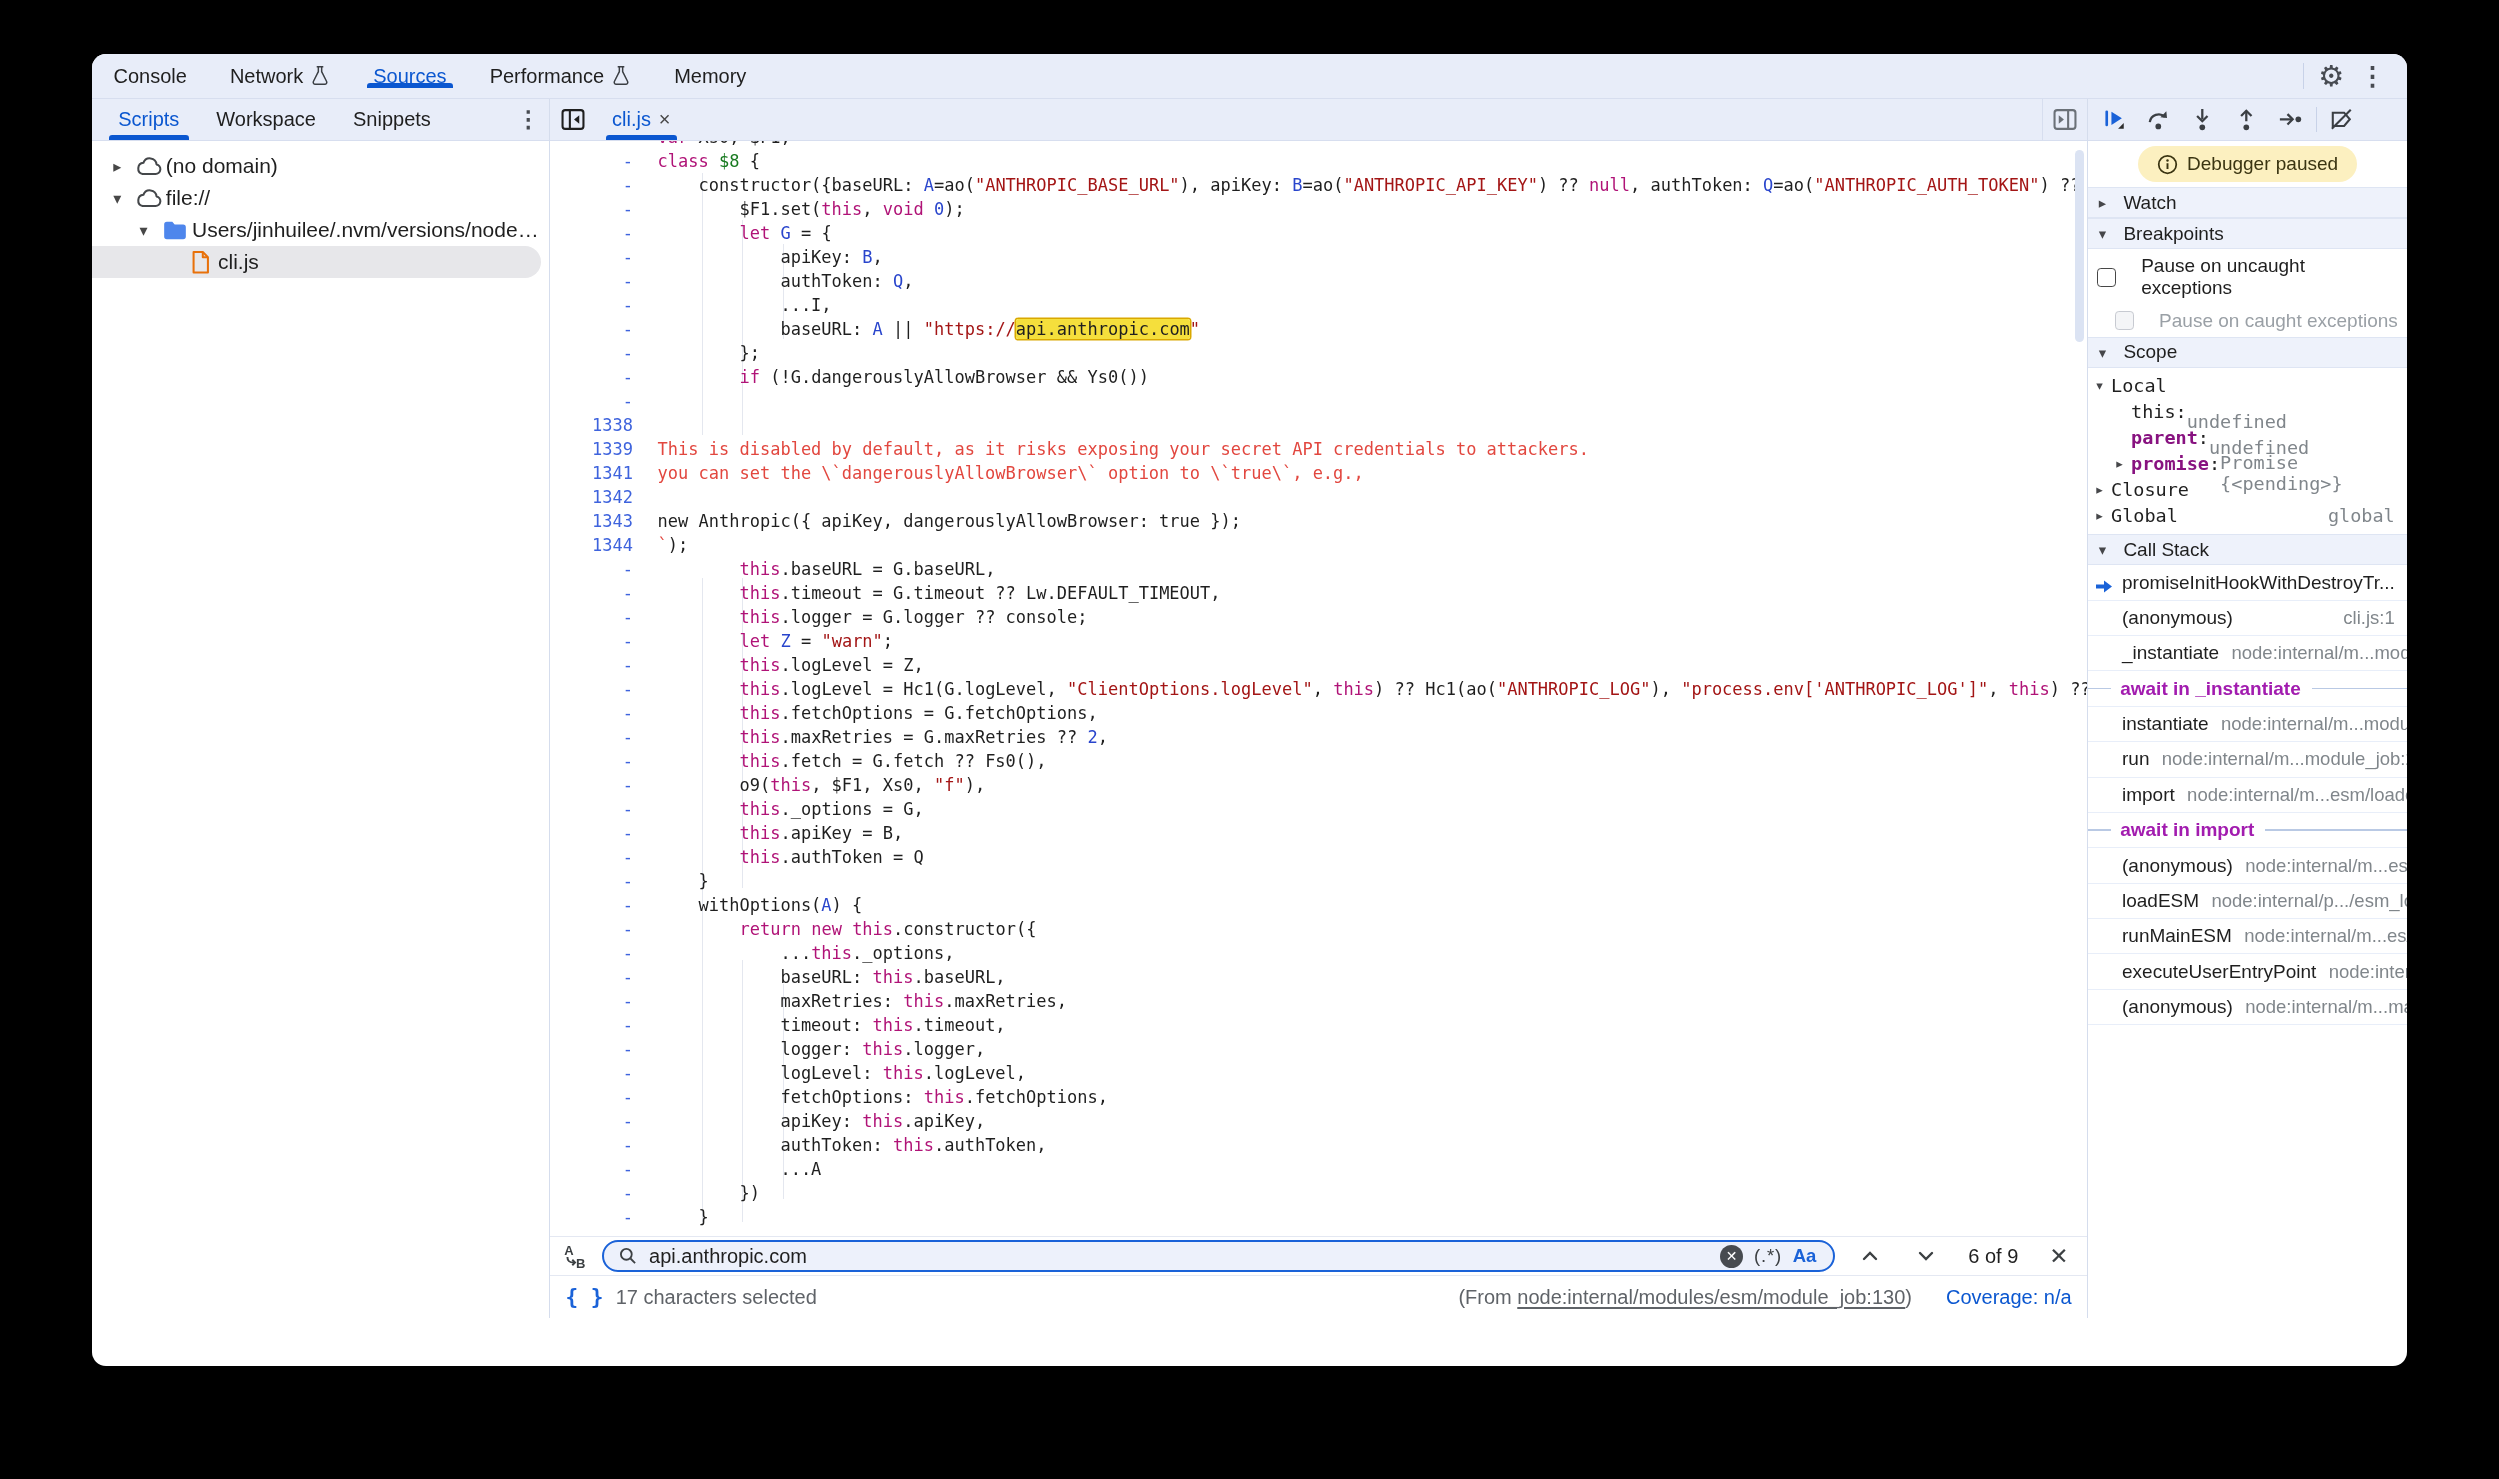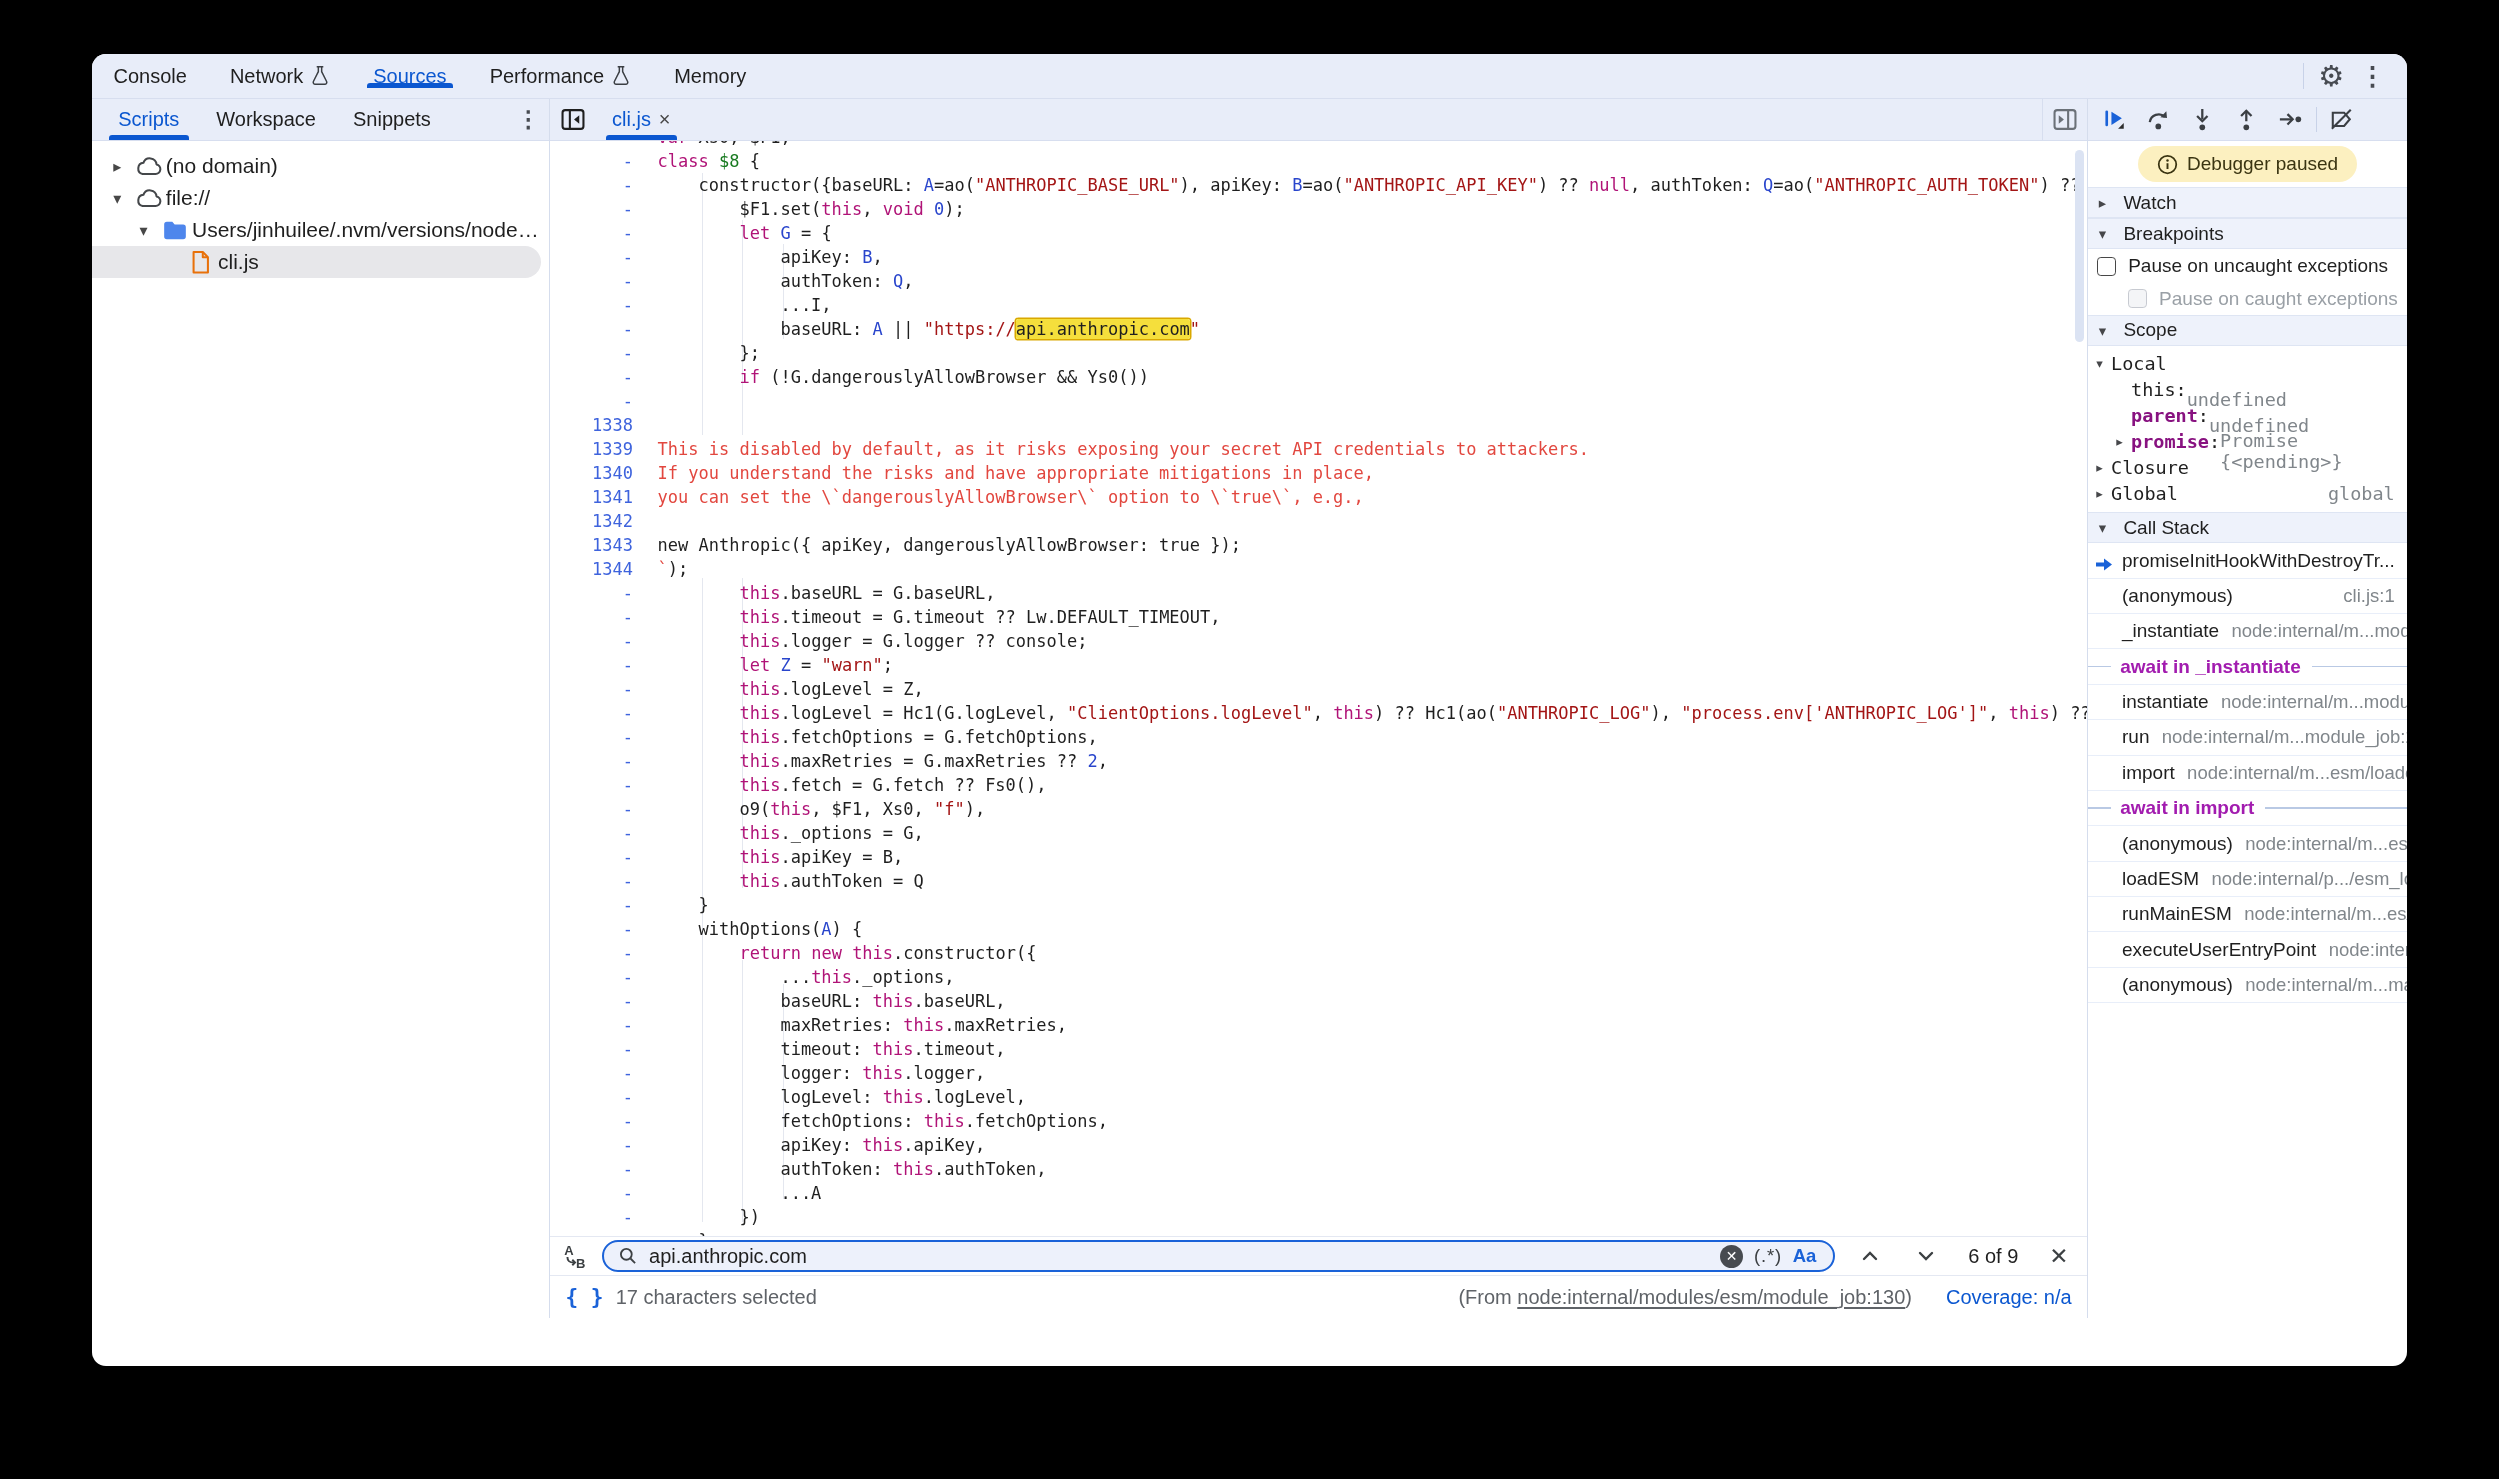--- a/index.html
+++ b/index.html
@@ -85,21 +85,21 @@
   
   .rightpanel { width:319px; display:flex; flex-direction:column; background:#fff; overflow:hidden; }
   .dbgbar { height:42px; background:#e8edf9; border-bottom:0.8px solid #d7deef; display:flex; align-items:center; padding:0 4.6px; }
   .dbgbtn { width:44px; height:42px; display:flex; align-items:center; justify-content:center; }
   .dbgdiv { width:0.8px; height:24.6px; background:#c8d2e8; margin:0 3.1px; }
   .pausedrow { height:46px; display:flex; align-items:center; justify-content:center; }
   .pausedpill { display:flex; align-items:center; gap:9.2px; background:#fcf0c0; border-radius:23px; padding:7px 18.5px; }
   .pausedpill .txt { font-size:19px; color:#3a3411; }
   .section { height:31px; background:#eef2fb; border-top:0.8px solid #dee5f3; border-bottom:0.8px solid #dee5f3; display:flex; align-items:center; gap:9.2px; padding:0 10.8px; font-size:19px; color:#1f1f1f; }
   .section .tri { font-size:14.6px; color:#46474a; width:15.4px; }
-  .cbrow { display:flex; align-items:center; gap:12px; padding:6.2px 9.2px 4.6px 9.2px; font-size:19px; color:#1f1f1f; }
+  .cbrow { display:flex; align-items:center; gap:25px; padding:6.2px 9.2px 4.6px 9.2px; font-size:19px; color:#1f1f1f; }
   .cbbox { width:19px; height:19px; border:1.9px solid #474747; border-radius:3.8px; background:#fff; flex:0 0 auto; }
   .cbrow.disabled { color:#9aa0a6;justify-content:flex-end; }
   .cbrow.disabled .cbbox { border-color:#c7cad1; background:#f4f5f7; }
 
   .scopelist { font-family:"DejaVu Sans Mono",monospace; font-size:18.5px; padding:4.6px 0 6.2px 0; }
   .scoperow { height:26px; display:flex; align-items:center; color:#1f1f1f; }
   .scoperow .tri { font-family:"Liberation Sans",sans-serif; font-size:13px; color:#46474a; width:23px; text-align:center; flex:0 0 auto; }
   .skey-prop { color:#881280; font-weight:bold; }
   .sval { color:#80868b;margin-top:20px; }
   .sright { margin-left:auto; padding-right:12.3px; color:#80868b; }
@@ -245,21 +245,20 @@
             <div class="cl"><span class="g">-</span><span class="b"><span class="c-p">        </span><span class="c-k">let</span><span class="c-p"> </span><span class="c-v">G</span><span class="c-p"> = {</span></span></div>
             <div class="cl"><span class="g">-</span><span class="b"><span class="c-p">            apiKey: </span><span class="c-v">B</span><span class="c-p">,</span></span></div>
             <div class="cl"><span class="g">-</span><span class="b"><span class="c-p">            authToken: </span><span class="c-v">Q</span><span class="c-p">,</span></span></div>
             <div class="cl"><span class="g">-</span><span class="b"><span class="c-p">            ...I,</span></span></div>
             <div class="cl"><span class="g">-</span><span class="b"><span class="c-p">            baseURL: </span><span class="c-v">A</span><span class="c-p"> || </span><span class="c-s">"https://</span><span class="c-hl">api.anthropic.com</span><span class="c-s">"</span></span></div>
             <div class="cl"><span class="g">-</span><span class="b"><span class="c-p">        };</span></span></div>
             <div class="cl"><span class="g">-</span><span class="b"><span class="c-p">        </span><span class="c-k">if</span><span class="c-p"> (!G.dangerouslyAllowBrowser &amp;&amp; Ys0())</span></span></div>
             <div class="cl"><span class="g">-</span></div>
             <div class="cl"><span class="g">1338</span><span class="b"></span></div>
             <div class="cl"><span class="g">1339</span><span class="b"><span class="c-t">This is disabled by default, as it risks exposing your secret API credentials to attackers.</span></span></div>
-            <div class="cl"><span class="g">1340</span><span class="b"><span class="c-t">If you understand the risks and have appropriate mitigations in place,</span></span></div>
             <div class="cl"><span class="g">1341</span><span class="b"><span class="c-t">you can set the \`dangerouslyAllowBrowser\` option to \`true\`, e.g.,</span></span></div>
             <div class="cl"><span class="g">1342</span><span class="b"></span></div>
             <div class="cl"><span class="g">1343</span><span class="b"><span class="c-p">new Anthropic({ apiKey, dangerouslyAllowBrowser: true });</span></span></div>
             <div class="cl"><span class="g">1344</span><span class="b"><span class="c-t">`</span><span class="c-p">);</span></span></div>
             <div class="cl"><span class="g">-</span><span class="b"><span class="c-p">        </span><span class="c-k">this</span><span class="c-p">.baseURL = G.baseURL,</span></span></div>
             <div class="cl"><span class="g">-</span><span class="b"><span class="c-p">        </span><span class="c-k">this</span><span class="c-p">.timeout = G.timeout ?? Lw.DEFAULT_TIMEOUT,</span></span></div>
             <div class="cl"><span class="g">-</span><span class="b"><span class="c-p">        </span><span class="c-k">this</span><span class="c-p">.logger = G.logger ?? console;</span></span></div>
             <div class="cl"><span class="g">-</span><span class="b"><span class="c-p">        </span><span class="c-k">let</span><span class="c-p"> </span><span class="c-v">Z</span><span class="c-p"> = </span><span class="c-s">"warn"</span><span class="c-p">;</span></span></div>
             <div class="cl"><span class="g">-</span><span class="b"><span class="c-p">        </span><span class="c-k">this</span><span class="c-p">.logLevel = Z,</span></span></div>
             <div class="cl"><span class="g">-</span><span class="b"><span class="c-p">        </span><span class="c-k">this</span><span class="c-p">.logLevel = Hc1(G.logLevel, </span><span class="c-s">"ClientOptions.logLevel"</span><span class="c-p">, </span><span class="c-k">this</span><span class="c-p">) ?? Hc1(ao(</span><span class="c-s">"ANTHROPIC_LOG"</span><span class="c-p">), </span><span class="c-s">"process.env['ANTHROPIC_LOG']"</span><span class="c-p">, </span><span class="c-k">this</span><span class="c-p">) ??</span></span></div>

